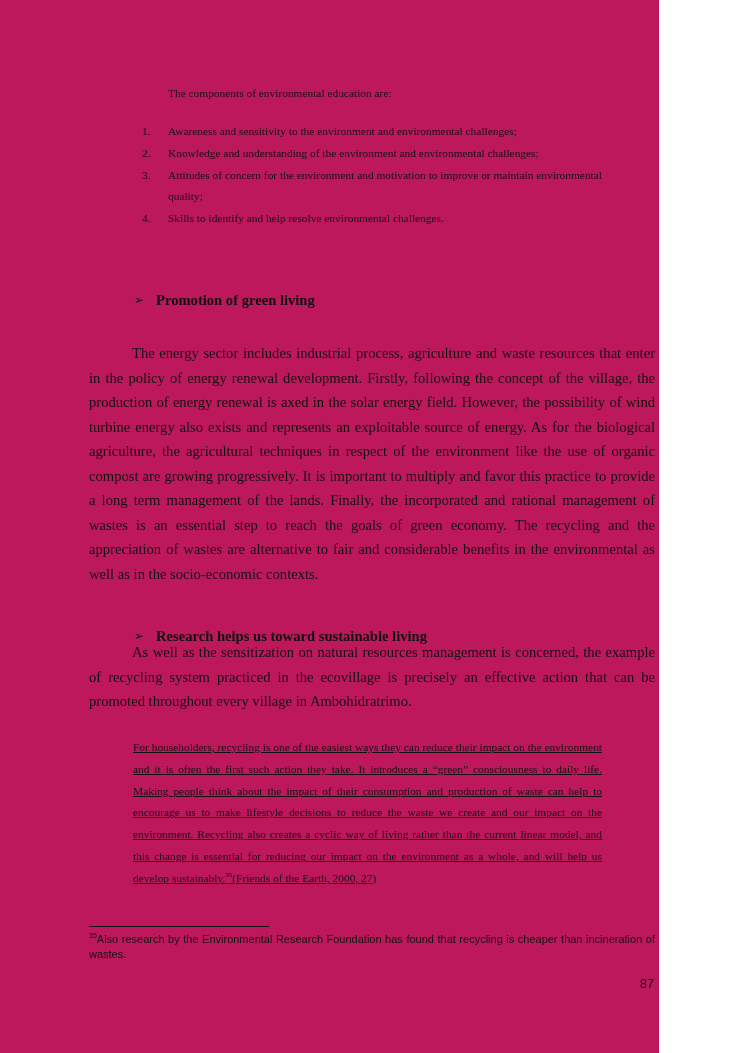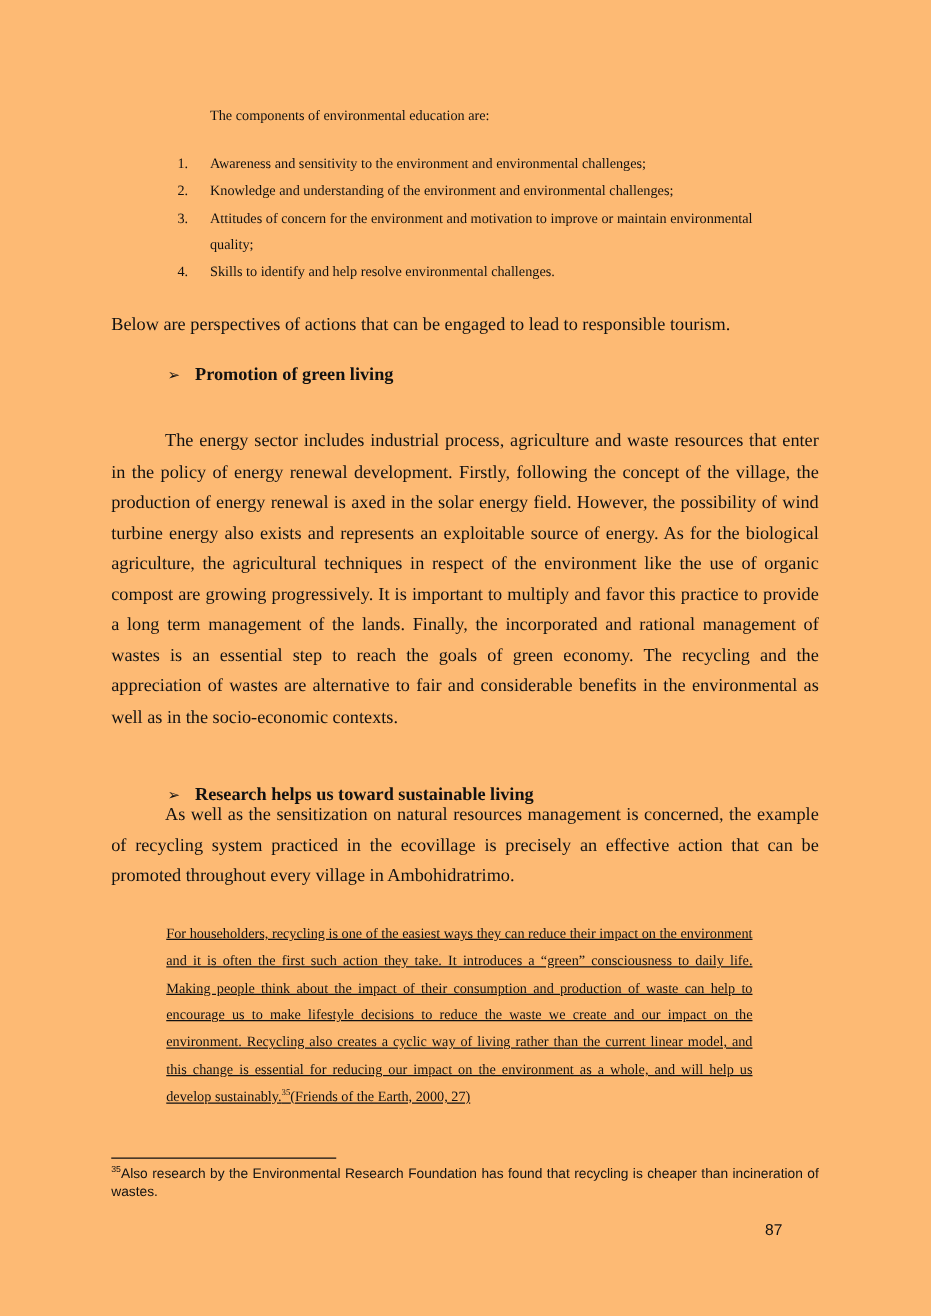--- a/index.html
+++ b/index.html
@@ -1,17 +1,17 @@
 <!DOCTYPE html>
 <html><head>
   <meta charset="utf-8">
   <style>
     html, body { margin: 0; padding: 0; background: #ffffff; }
     body { width: 745px; height: 1053px; position: relative; overflow: hidden; color: #111; }
-    .page { position: absolute; left: 0; top: 0; width: 745px; height: 1053px; background: #fdba74; }
+    .page { position: absolute; left: 0; top: 0; width: 659px; height: 1053px; background: #be185d; }
     .serif { font-family: "Liberation Serif", "DejaVu Serif", serif; }
     .sans { font-family: "Liberation Sans", "DejaVu Sans", sans-serif; }
     .abs { position: absolute; }
 
     .intro { left: 168px; top: 87px; font-size: 11.4px; }
     .list { left: 142px; top: 121px; width: 460px; font-size: 11.4px; line-height: 21.8px; }
     .list-item { display: flex; }
     .list-num { width: 26px; flex: 0 0 26px; }
     .list-text { flex: 1; }
 
@@ -23,21 +23,21 @@
     .body-p { left: 89px; width: 566px; font-size: 14.6px; line-height: 24.5px; text-align: justify; }
     .body-p .indent { display: inline-block; width: 43px; }
     .p1 { top: 341px; }
     .p2 { top: 640px; }
 
     .quote { left: 133px; top: 737px; width: 469px; font-size: 11.4px; line-height: 21.8px; text-align: justify; text-decoration: underline; }
     .quote sup, .fn sup { font-size: 7px; vertical-align: super; line-height: 0; }
 
     .fn-rule { left: 89px; top: 926px; width: 180px; height: 1px; background: #111; }
     .fn { left: 89px; top: 932px; width: 566px; font-size: 11px; line-height: 15px; text-align: justify; text-align-last: left; }
-    .page-num { left: 612px; top: 977px; font-size: 12.5px; }
+    .page-num { left: 640px; top: 977px; font-size: 12.5px; }
   </style>
 </head>
 <body>
 
 <div class="page">
 
   <div class="abs intro serif">The components of environmental education are:</div>
 
   <div class="abs list serif">
     <div class="list-item">
@@ -51,21 +51,20 @@
     <div class="list-item">
       <span class="list-num">3.</span>
       <span class="list-text">Attitudes of concern for the environment and motivation to improve or maintain environmental quality;</span>
     </div>
     <div class="list-item">
       <span class="list-num">4.</span>
       <span class="list-text">Skills to identify and help resolve environmental challenges.</span>
     </div>
   </div>
 
-  <div class="abs lead serif">Below are perspectives of actions that can be engaged to lead to responsible tourism.</div>
 
   <div class="abs heading serif" style="top:292px;">
     <span class="arrow">➢</span>
     <span>Promotion of green living</span>
   </div>
 
   <div class="abs body-p p1 serif">
     <span class="indent"></span><span>The energy sector includes industrial process, agriculture and waste resources that enter in the policy of energy renewal development. Firstly, following the concept of the village, the production of energy renewal is axed in the solar energy field. However, the possibility of wind turbine energy also exists and represents an exploitable source of energy. As for the biological agriculture, the agricultural techniques in respect of the environment like the use of organic compost are growing progressively. It is important to multiply and favor this practice to provide a long term management of the lands. Finally, the incorporated and rational management of wastes is an essential step to reach the goals of green economy. The recycling and the appreciation of wastes are alternative to fair and considerable benefits in the environmental as well as in the socio-economic contexts.</span>
   </div>
 

